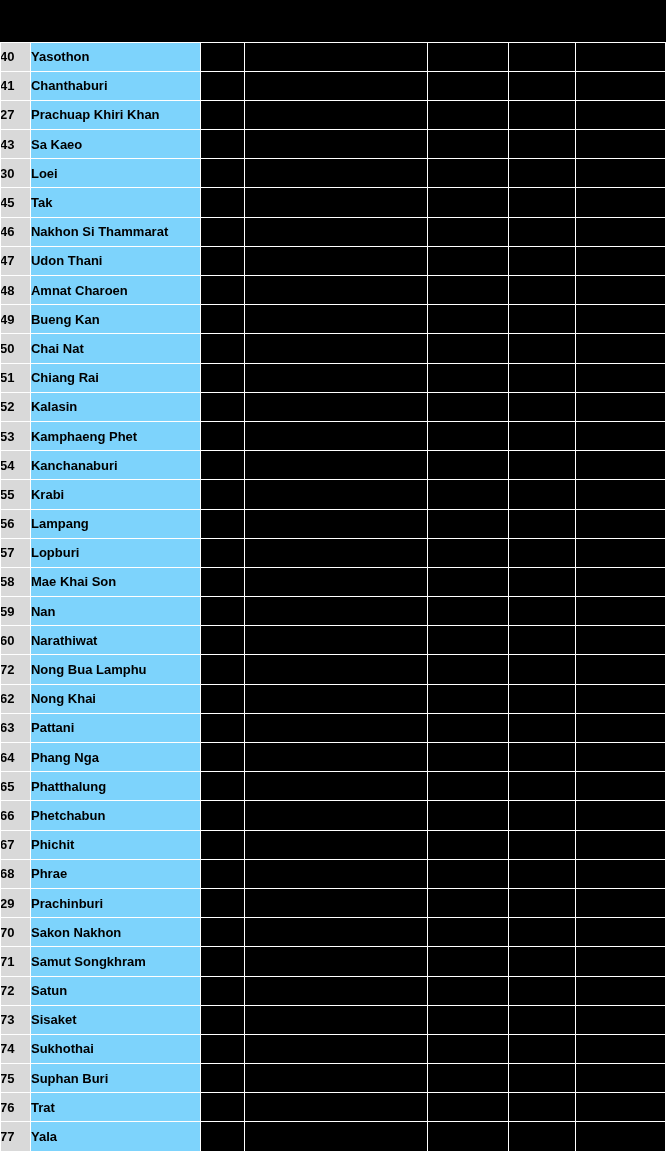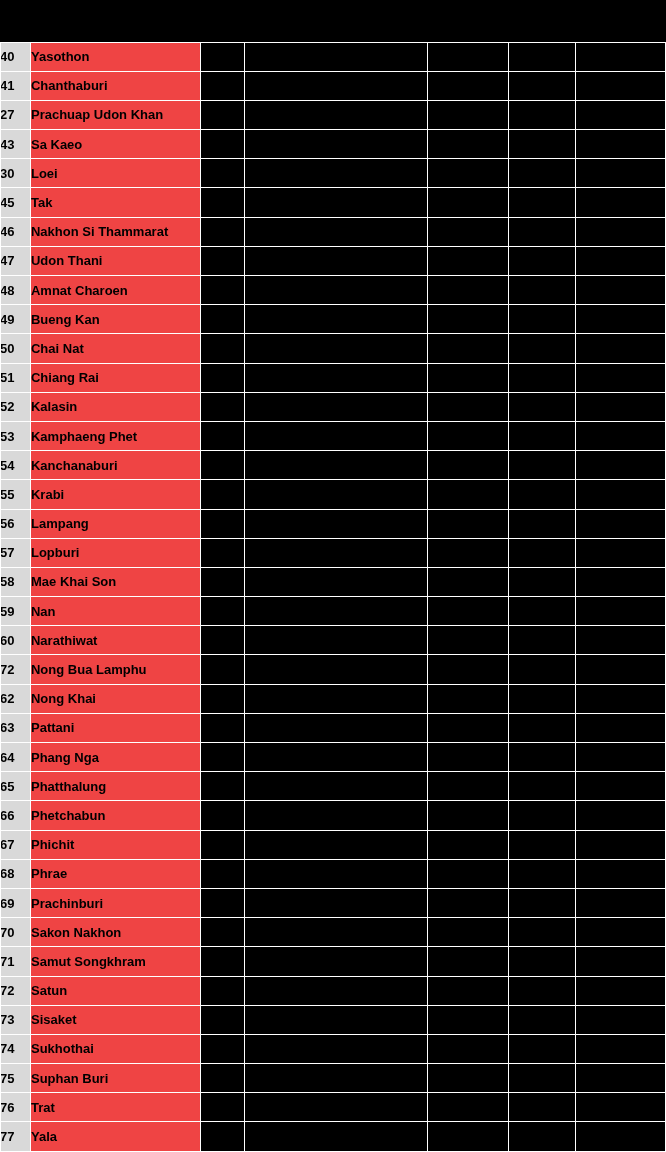--- a/index.html
+++ b/index.html
@@ -50,21 +50,21 @@
     width: 29px;
     background: #d9d9d9;
     text-align: left;
     padding-left: 0;
     padding-right: 3px;
     box-sizing: border-box;
     border-right: none;
   }
   td.c-name {
     width: 162px;
-    background: #ef4444;
+    background: #7dd3fc;
     text-align: left;
     padding-left: 9px;
     box-sizing: border-box;
   }
   td.c-v1 {
     width: 41px;
     background: #000000;
   }
   td.c-v2 {
     width: 173px;
@@ -122,21 +122,21 @@
           <td class="c-rank">41</td>
           <td class="c-name">Chanthaburi</td>
           <td class="c-v1"></td>
           <td class="c-v2"></td>
           <td class="c-v3"></td>
           <td class="c-v4"></td>
           <td class="c-v5"></td>
         </tr>
         <tr>
           <td class="c-rank">27</td>
-          <td class="c-name">Prachuap Udon Khan</td>
+          <td class="c-name">Prachuap Khiri Khan</td>
           <td class="c-v1"></td>
           <td class="c-v2"></td>
           <td class="c-v3"></td>
           <td class="c-v4"></td>
           <td class="c-v5"></td>
         </tr>
         <tr>
           <td class="c-rank">43</td>
           <td class="c-name">Sa Kaeo</td>
           <td class="c-v1"></td>
@@ -364,21 +364,21 @@
         <tr>
           <td class="c-rank">68</td>
           <td class="c-name">Phrae</td>
           <td class="c-v1"></td>
           <td class="c-v2"></td>
           <td class="c-v3"></td>
           <td class="c-v4"></td>
           <td class="c-v5"></td>
         </tr>
         <tr>
-          <td class="c-rank">69</td>
+          <td class="c-rank">29</td>
           <td class="c-name">Prachinburi</td>
           <td class="c-v1"></td>
           <td class="c-v2"></td>
           <td class="c-v3"></td>
           <td class="c-v4"></td>
           <td class="c-v5"></td>
         </tr>
         <tr>
           <td class="c-rank">70</td>
           <td class="c-name">Sakon Nakhon</td>

